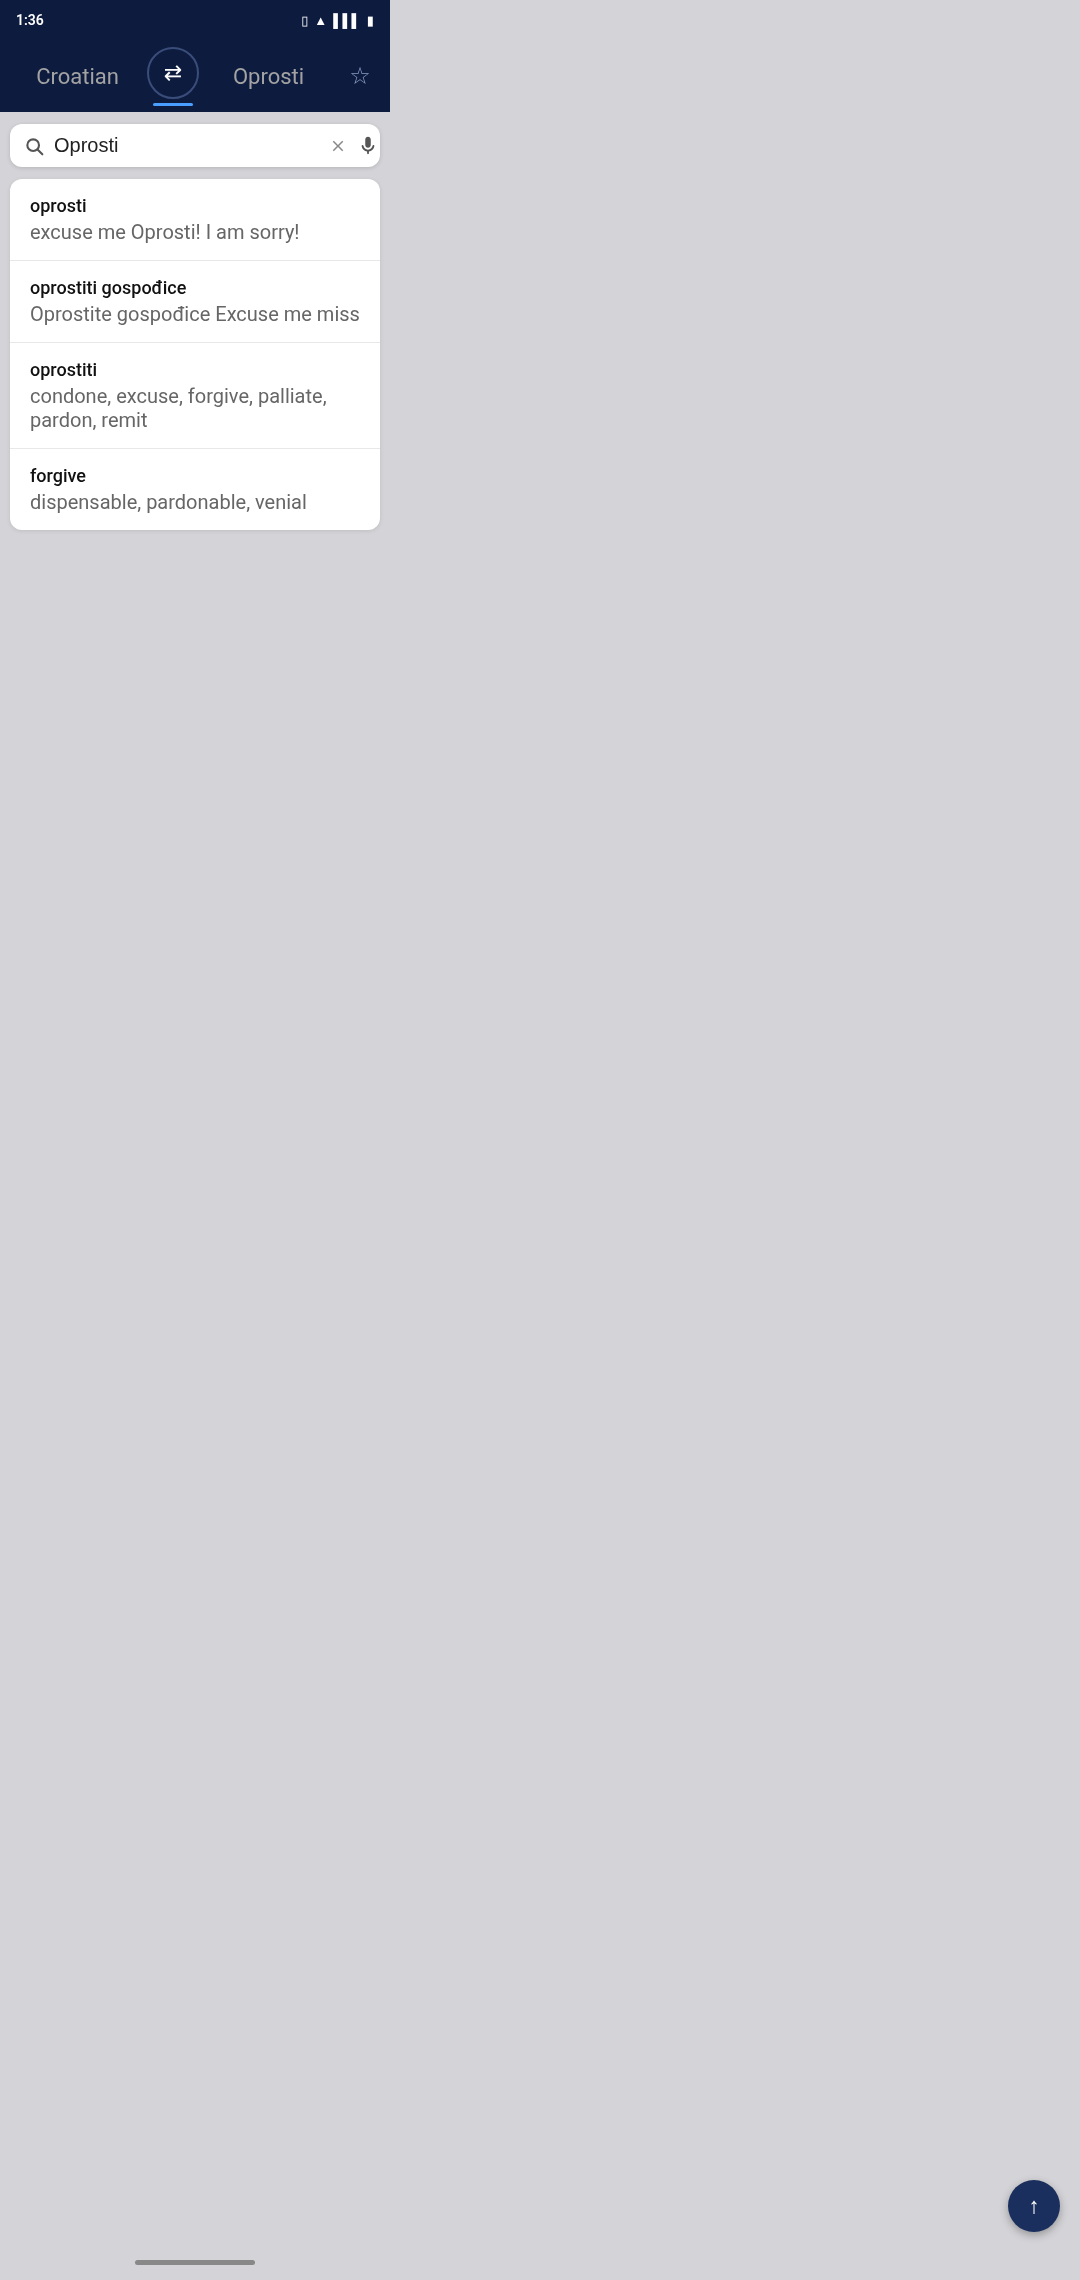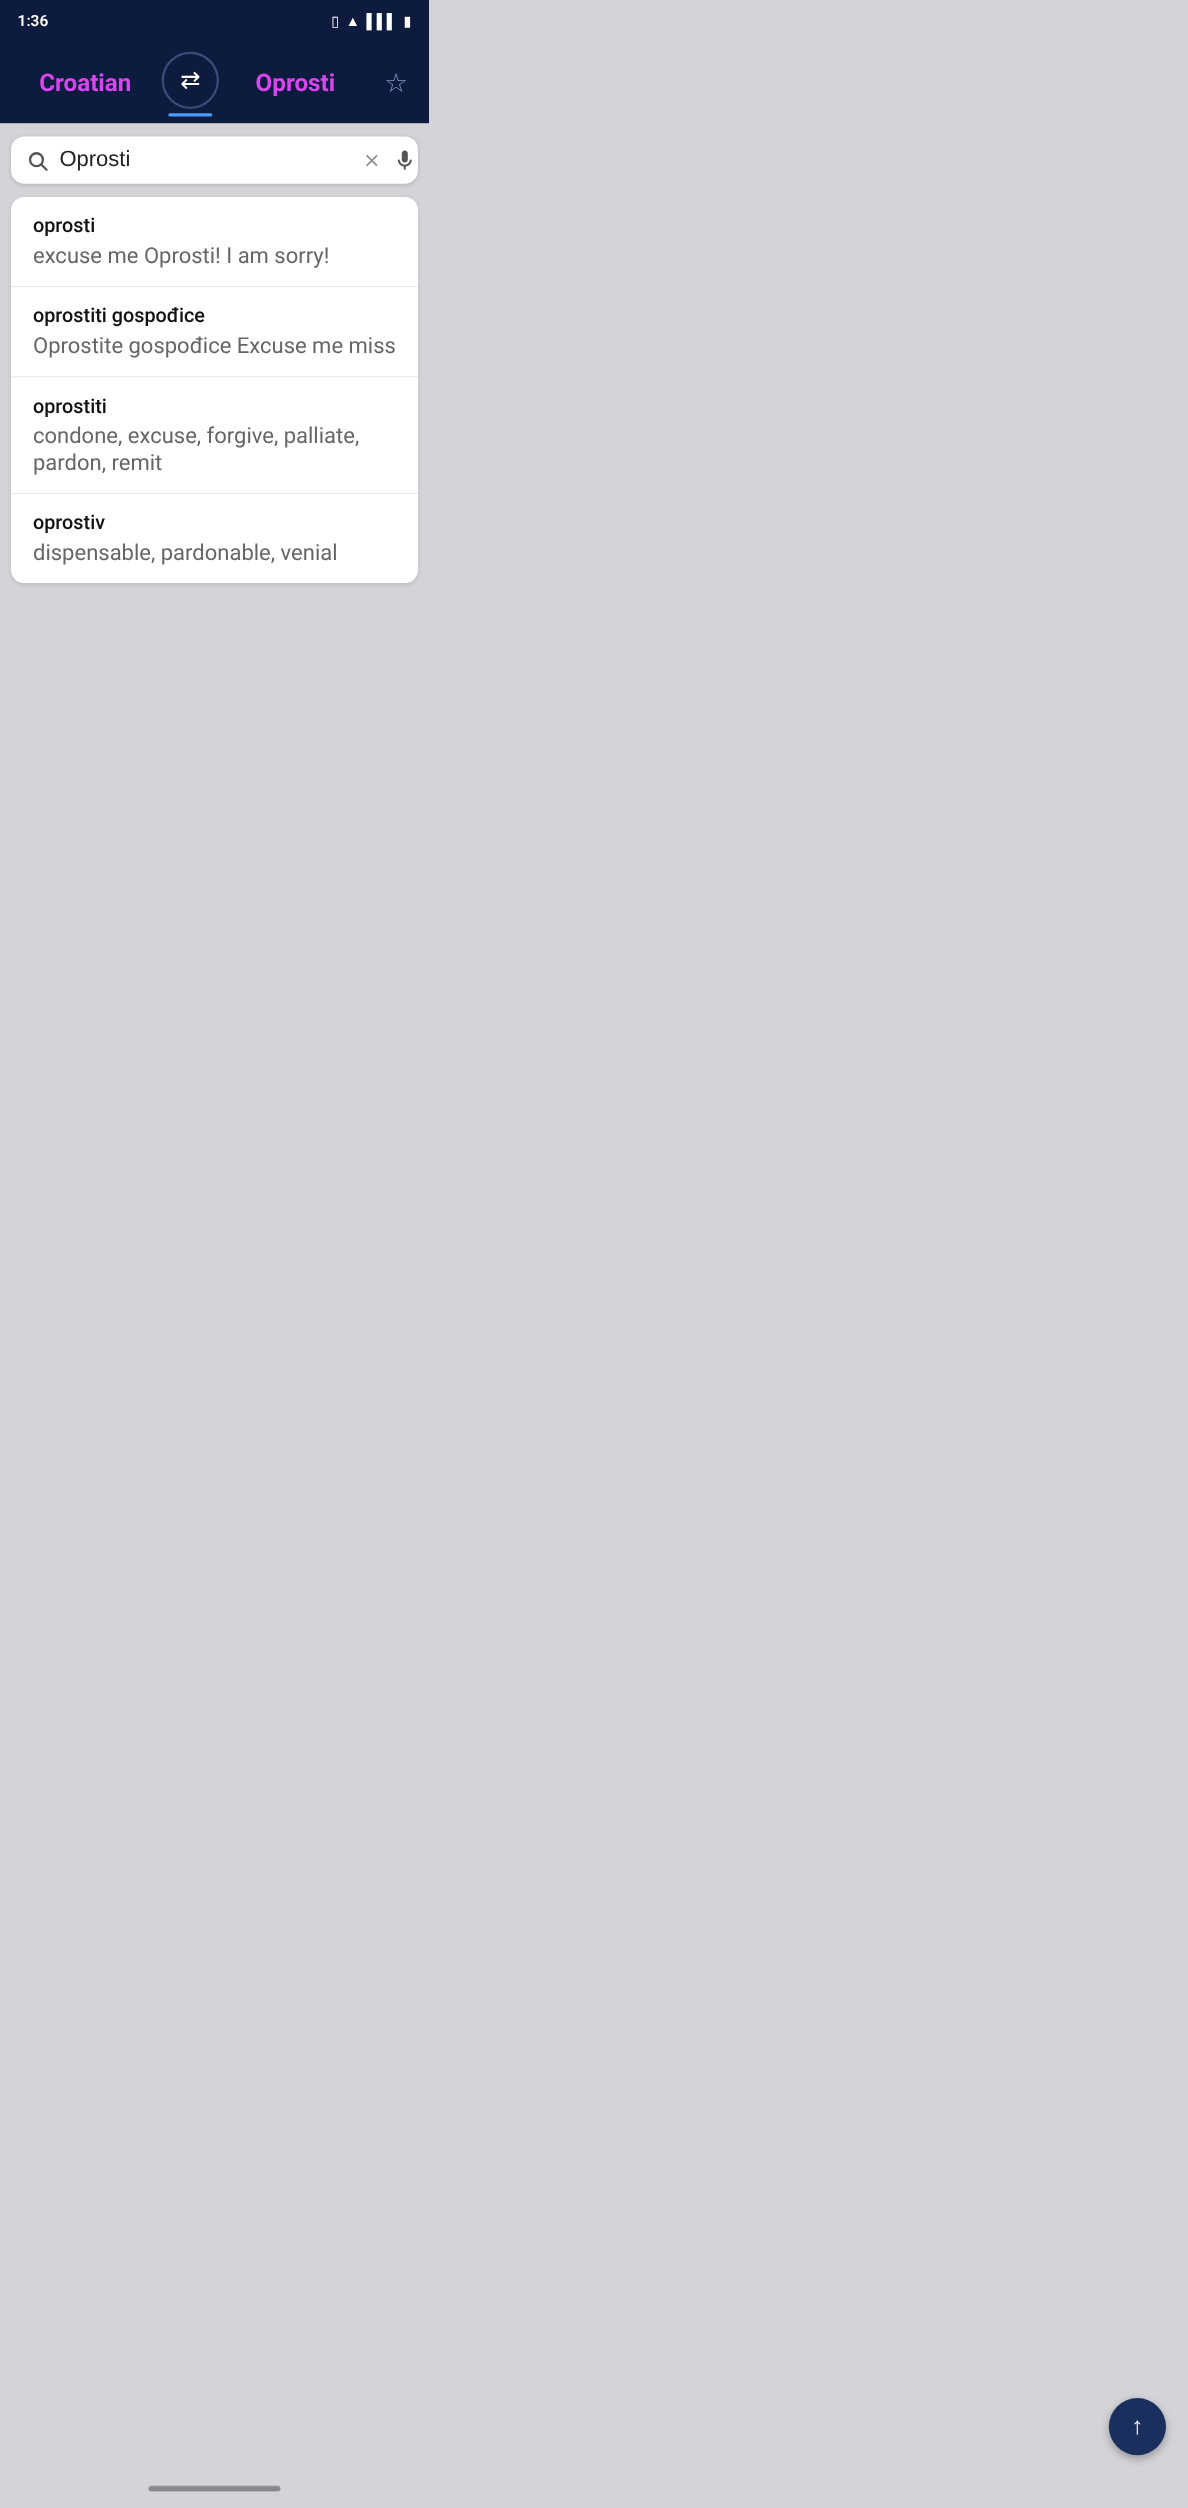--- a/index.html
+++ b/index.html
@@ -51,23 +51,23 @@
       display: flex;
       align-items: center;
       justify-content: space-between;
       padding: 0 8px;
       height: 72px;
     }
 
     .lang-tab {
       flex: 1;
       text-align: center;
-      color: #d946ef;
+      color: #a3a3a3;
       font-size: 22px;
-      font-weight: 700;
+      font-weight: 400;
       padding: 16px 8px;
       cursor: pointer;
     }
 
     .swap-btn {
       width: 52px;
       height: 52px;
       display: flex;
       align-items: center;
       justify-content: center;
@@ -300,21 +300,21 @@
     </div>
     <div class="suggestion-item">
       <div class="suggestion-word">oprostiti gospođice</div>
       <div class="suggestion-translation">Oprostite gospođice Excuse me miss</div>
     </div>
     <div class="suggestion-item">
       <div class="suggestion-word">oprostiti</div>
       <div class="suggestion-translation">condone, excuse, forgive, palliate, pardon, remit</div>
     </div>
     <div class="suggestion-item">
-      <div class="suggestion-word">oprostiv</div>
+      <div class="suggestion-word">forgive</div>
       <div class="suggestion-translation">dispensable, pardonable, venial</div>
     </div>
   </div>
 
 <div class="scroll-top-btn">
   <span class="scroll-top-icon">↑</span>
 </div>
 
 <div class="bottom-bar">
   <div class="bottom-handle"></div>

